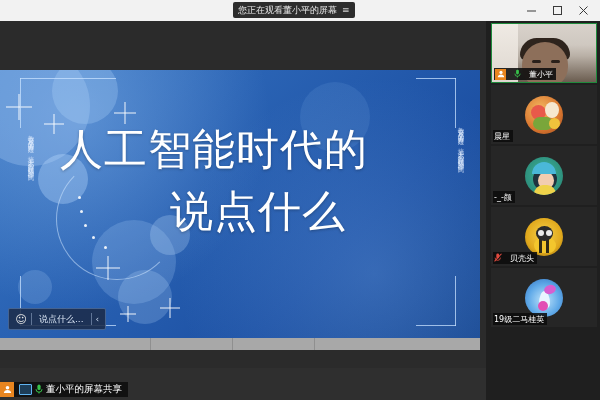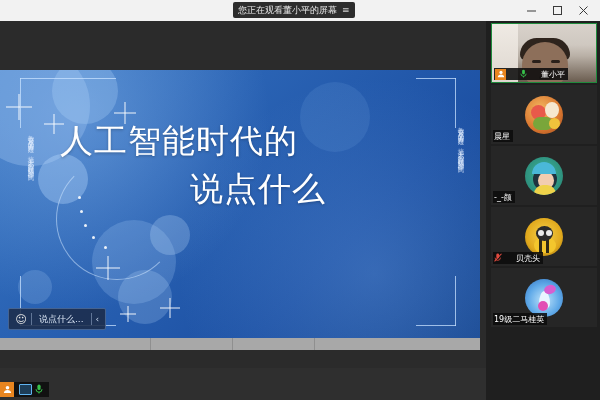--- a/index.html
+++ b/index.html
@@ -138,22 +138,22 @@
   .fr-bl-h { left: 0; bottom: 0; width: 96px; height: 1px; }
   .fr-bl-v { left: 0; bottom: 0; width: 1px; height: 50px; }
   .fr-br-h { right: 0; bottom: 0; width: 40px; height: 1px; }
   .fr-br-v { right: 0; bottom: 0; width: 1px; height: 50px; }
 
   .slide-title {
     position: absolute;
     left: 60px; top: 48px;
     width: 360px;
     color: #ffffff;
-    font-family: Liberation Serif, serif;
-    font-size: 33px;
+    font-family: Liberation Sans, sans-serif;
+    font-size: 43px;
     line-height: 1.45;
     letter-spacing: 1px;
     text-shadow: 0 1px 3px rgba(0,0,0,0.28);
   }
   .slide-title .ln1 { display: block; text-align: left; }
   .slide-title .ln2 { display: block; text-align: center; padding-left: 36px; }
 
   .vtext {
     position: absolute;
     writing-mode: vertical-rl;
@@ -279,21 +279,21 @@
     border-radius: 50%;
     overflow: hidden;
   }
   .namechip {
     position: absolute;
     left: 2px; bottom: 2px;
     height: 12px;
     background: rgba(12,12,12,0.88);
     display: flex;
     align-items: center;
-    gap: 14px;
+    gap: 8px;
     padding: 0 3px 0 1px;
     max-width: 98px;
   }
   .namechip .nm {
     color: #ffffff;
     font-size: 8px;
     white-space: nowrap;
     overflow: hidden;
   }
   .mic-on  { color: #37c24a; font-size: 9px; line-height: 1; }
@@ -466,20 +466,21 @@
         </svg>
       </span>
       <span class="ic-screen"></span>
       <span class="ic-mic">
         <svg width="8" height="10" viewBox="0 0 8 10">
           <rect x="2.4" y="0.6" width="3.2" height="5.4" rx="1.6" fill="#37c24a"></rect>
           <path d="M1 5.2a3 3 0 0 0 6 0" fill="none" stroke="#37c24a" stroke-width="1"></path>
           <line x1="4" y1="8" x2="4" y2="9.5" stroke="#37c24a" stroke-width="1"></line>
         </svg>
       </span>
+      <span class="txt">董小平的屏幕共享</span>
     </div>
   </div>
 
   <div class="rail-accent"></div>
   <div class="rail">
 
     <div class="tile active">
       <div class="tile-video cam">
         <span class="wallL"></span>
         <span class="hair"></span>

